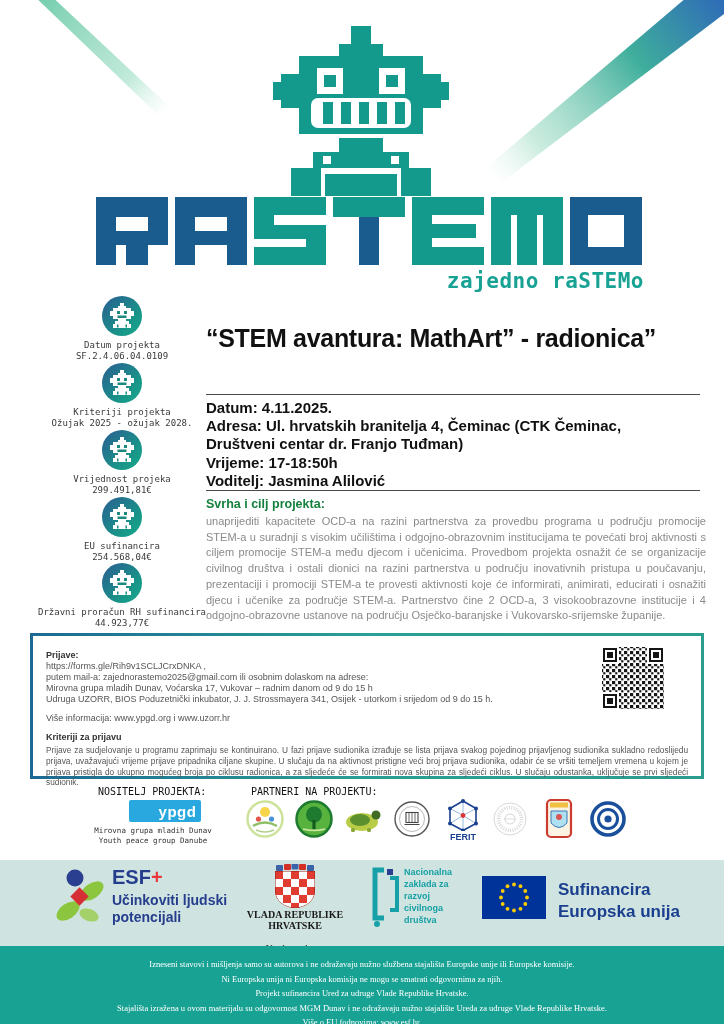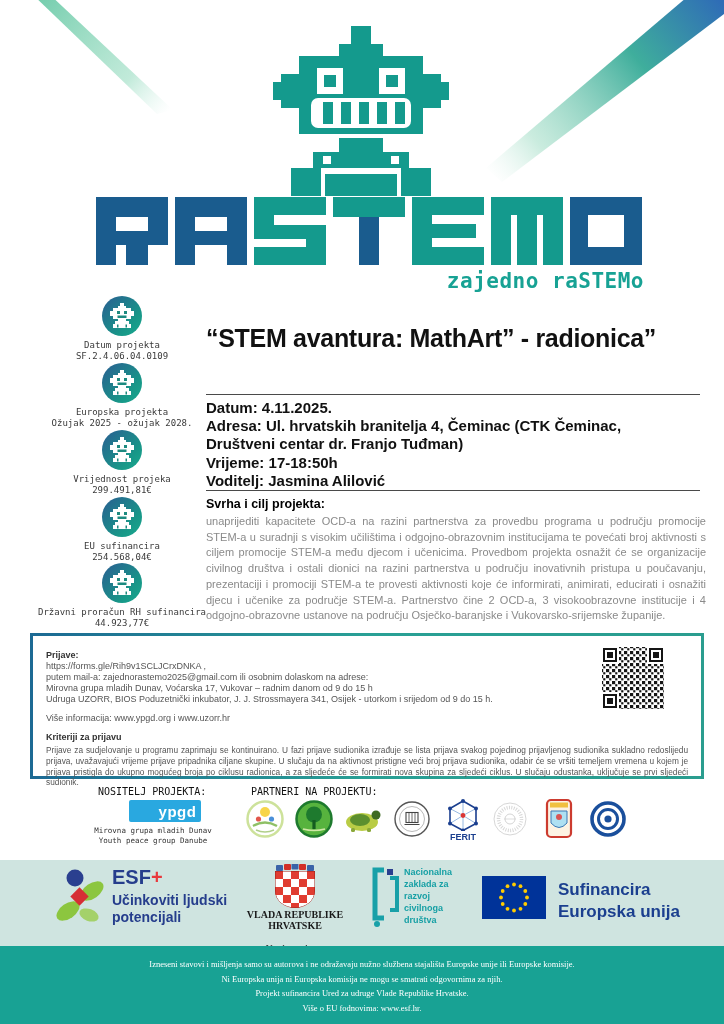--- a/index.html
+++ b/index.html
@@ -17,21 +17,21 @@
   .side-circle{width:40px;height:40px;border-radius:50%;margin:0 auto;
                background:linear-gradient(135deg,#2a5d92 0%,#189788 70%,#19a98f 100%);
                display:flex;align-items:center;justify-content:center;}
   .side-label{font-family:"DejaVu Sans Mono",monospace;font-size:9px;color:#3a3a3a;margin-top:4px;line-height:11px;}
   .side-value{font-family:"DejaVu Sans Mono",monospace;font-size:9px;color:#3a3a3a;line-height:11px;}
 
   
   .title{left:206px;top:324px;width:504px;font-size:25px;font-weight:800;color:#111;letter-spacing:-.3px;}
   .rule{left:206px;width:494px;height:1px;background:#4a4a4a;}
   .details{left:206px;top:399px;width:470px;font-size:15px;line-height:18.2px;font-weight:700;color:#111;}
-  .purpose-h{left:206px;top:497px;font-size:12.5px;font-weight:700;color:#000000;}
+  .purpose-h{left:206px;top:497px;font-size:12.5px;font-weight:700;color:#15803d;}
   .purpose-t{left:206px;top:514px;width:500px;font-size:11px;line-height:15.7px;color:#8a8a8a;text-align:justify;}
 
   
   .apply-box{left:30px;top:633px;width:674px;height:146px;border:3px solid;box-sizing:border-box;
              border-image:linear-gradient(90deg,#1c6a94,#29a095,#2a9d8f) 1;
              padding:14px 13px;font-size:9px;line-height:11px;color:#555;}
   .apply-box .bold{font-weight:700;color:#333;}
   .gap8{margin-top:8px;}
   .criteria-t{font-size:8.3px;line-height:10.8px;text-align:justify;margin-top:2px;}
   .qr{left:600px;top:645px;}
@@ -207,21 +207,21 @@
           </g>
           <g fill="#1d8a80">
             <rect x="8" y="8" width="3" height="3"></rect>
             <rect x="15" y="8" width="3" height="3"></rect>
             <rect x="8.5" y="12.5" width="9" height="2.5"></rect>
             <rect x="8" y="21.5" width="1.5" height="3"></rect>
             <rect x="16.5" y="21.5" width="1.5" height="3"></rect>
           </g>
         </svg>
     </div>
-    <div class="side-label">Europska projekta</div>
+    <div class="side-label">Kriteriji projekta</div>
     <div class="side-value">Ožujak 2025 - ožujak 2028.</div>
   </div>
   <div class="abs side-item" style="top:430px;">
     <div class="side-circle">
       <svg width="26" height="26" viewBox="0 0 26 26">
           <g fill="#fff">
             <rect x="11" y="0" width="4" height="3"></rect>
             <rect x="9" y="3" width="8" height="2"></rect>
             <rect x="4" y="5" width="18" height="11"></rect>
             <rect x="1" y="8" width="3" height="5"></rect>
@@ -499,15 +499,16 @@
         <circle cx="38.5" cy="10.2" r="1.9"></circle>
         <circle cx="43.3" cy="15" r="1.9"></circle>
     </g>
   </svg>
   <div class="abs eu-text">Sufinancira Europska unija</div>
 
   <div class="abs footer">
     <div>Izneseni stavovi i mišljenja samo su autorova i ne odražavaju nužno službena stajališta Europske unije ili Europske komisije.</div>
     <div>Ni Europska unija ni Europska komisija ne mogu se smatrati odgovornima za njih.</div>
     <div>Projekt sufinancira Ured za udruge Vlade Republike Hrvatske.</div>
+    <div>Stajališta izražena u ovom materijalu su odgovornost MGM Dunav i ne odražavaju nužno stajalište Ureda za udruge Vlade Republike Hrvatske.</div>
     <div>Više o EU fodnovima: www.esf.hr.</div>
   </div>
 </div>
 
 </body></html>

